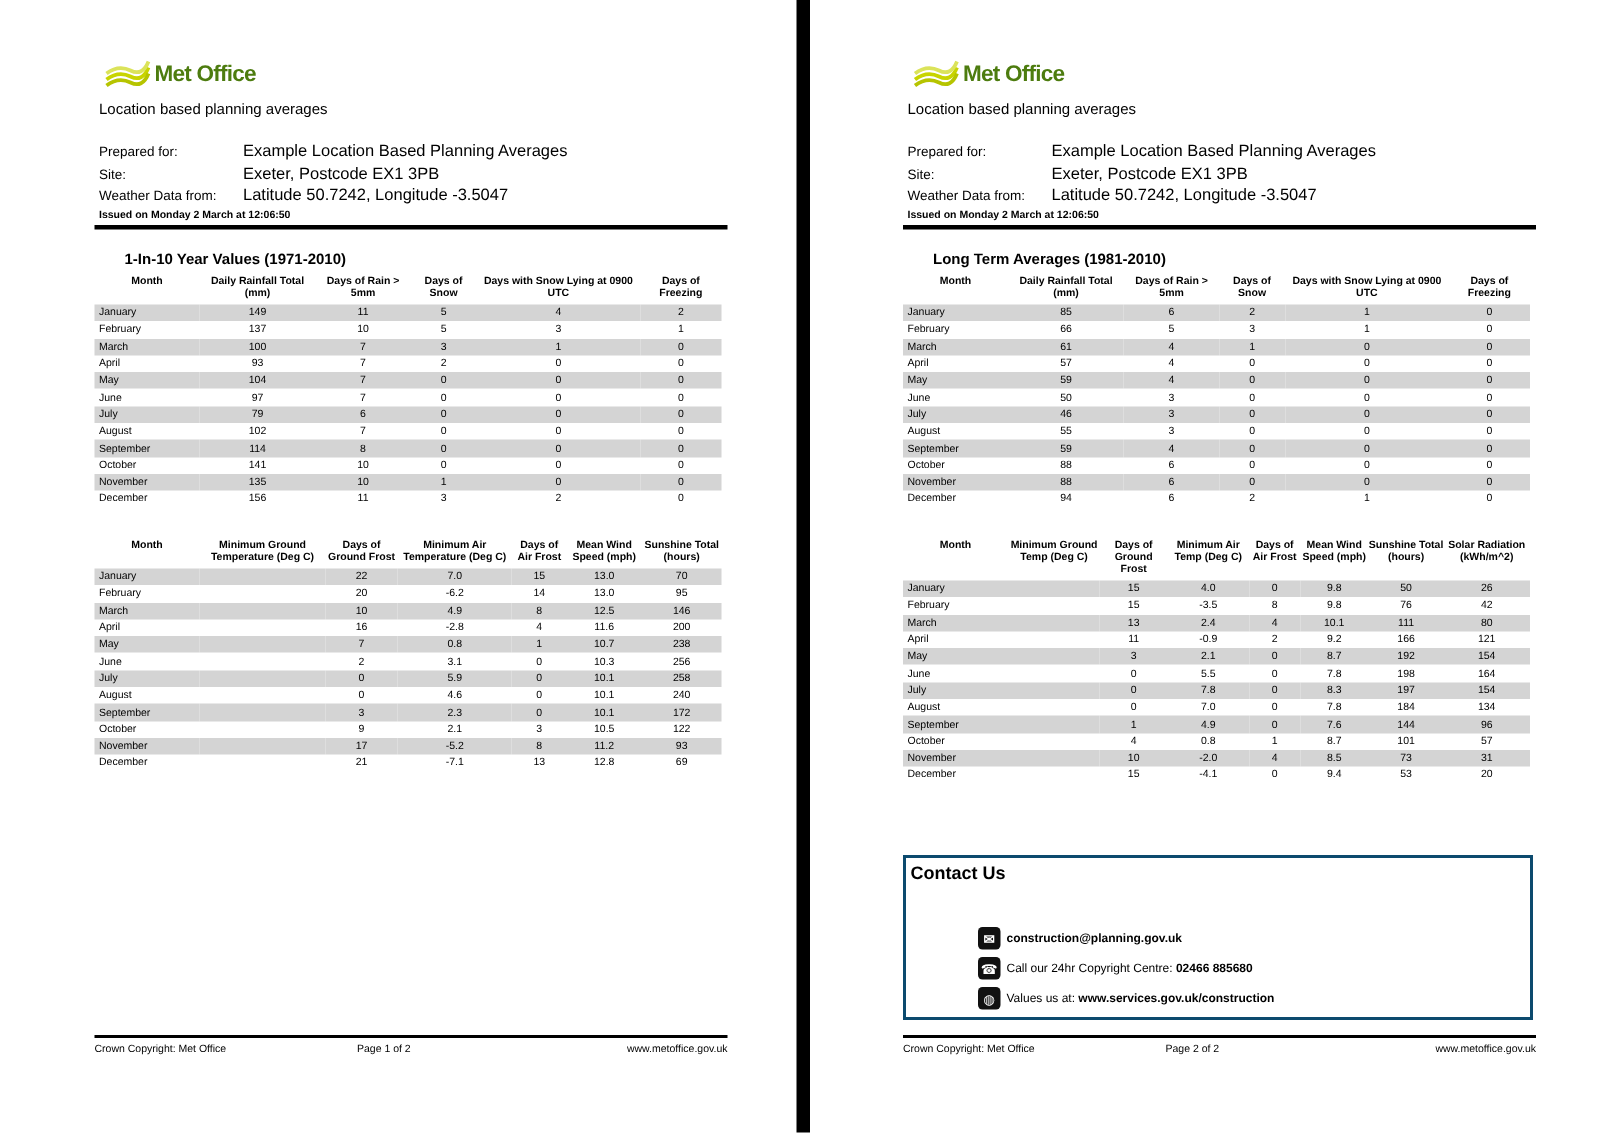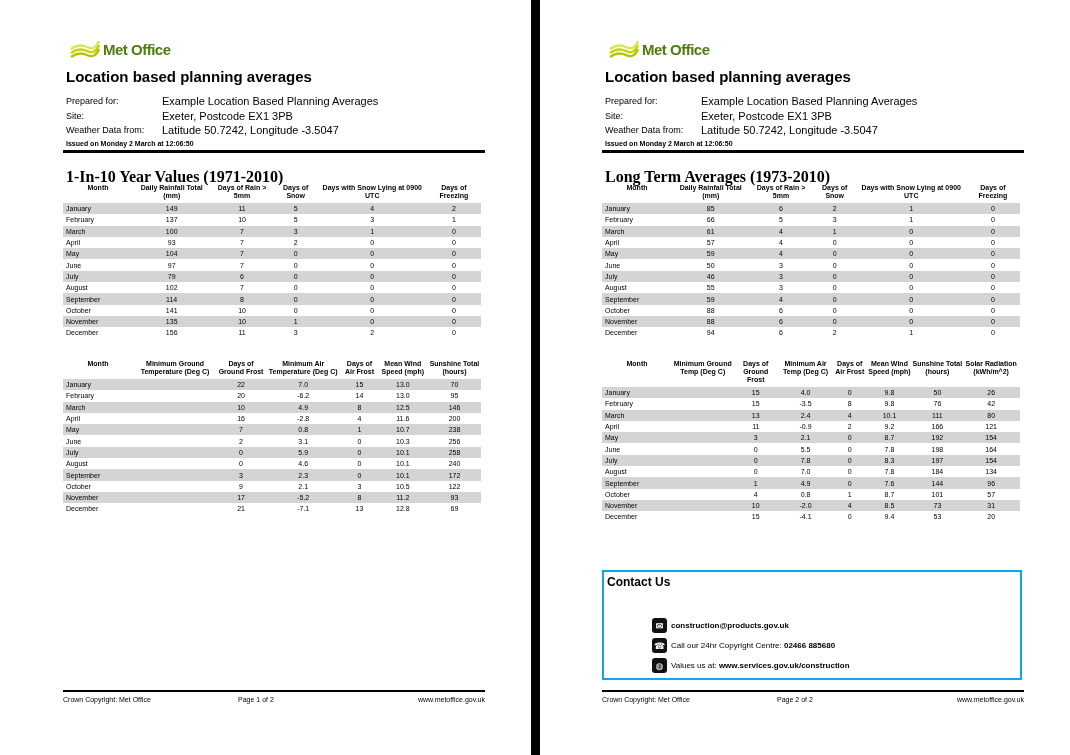--- a/index.html
+++ b/index.html
@@ -4,36 +4,36 @@
 <style>
   html, body { margin:0; padding:0; }
   body { width:1070px; height:755px; background:#ffffff; position:relative; overflow:hidden; font-family:"Liberation Sans", sans-serif; color:#000; }
   .divider { position:absolute; left:531px; top:0; width:9px; height:755px; background:#000; }
   .page { position:absolute; top:0; width:430px; height:755px; }
   .page.p1 { left:63px; }
   .page.p2 { left:602px; }
   .logo { position:absolute; top:38px; left:6px; height:22px; display:flex; align-items:center; }
   .logo svg { width:32px; height:20px; }
   .logo-text { font-size:15px; font-weight:bold; letter-spacing:-0.5px; margin-left:2px; color:#4d7c0f; }
-  .title { position:absolute; top:68px; left:3px; font-size:15px; font-weight:bold; color:#000; }
+  .title { position:absolute; top:68px; left:3px; font-size:10px; font-weight:normal; color:#000; }
   .meta { position:absolute; top:94px; left:3px; font-size:9px; font-weight:normal; }
   .meta-row { display:flex; height:14.5px; align-items:center; }
   .meta-label { width:96px; }
   .meta-value { font-size:11px; }
   .issued { position:absolute; top:140px; left:3px; font-size:7px; font-weight:bold; }
   .rule { position:absolute; top:150px; left:0; width:422px; height:3px; background:#000; }
-  .section-title { position:absolute; top:168px; left:3px; font-size:16px; font-weight:bold;font-family:Liberation Serif, serif; }
+  .section-title { position:absolute; top:168px; left:20px; font-size:10px; font-weight:bold; }
   table.dt { position:absolute; left:0; border-collapse:collapse; font-size:7px; width:418px; }
   table.dt th { font-weight:bold; text-align:center; vertical-align:top; padding:1px 0 3px 0; line-height:8px; font-size:7px; }
   table.dt td { height:11.3px; padding:0; text-align:center; }
   table.dt td.m { text-align:left; padding-left:3px; }
   table.dt tr.shade td { background:#d4d4d4; }
   .t1 { top:183px; }
   .t2 { top:359px; }
-  .contact { position:absolute; top:570px; left:0; width:416px; height:106px; border:2px solid #0ea5e9; }
+  .contact { position:absolute; top:570px; left:0; width:416px; height:106px; border:2px solid #0c4a6e; }
   .contact-title { position:absolute; top:3px; left:3px; font-size:12px; font-weight:bold; }
   .contact-text { position:absolute; top:22px; left:3px; width:410px; font-size:8px; line-height:10px; }
   .contact-row { position:absolute; left:48px; display:flex; align-items:center; font-size:8px; }
   .contact-row .ic { width:15px; height:15px; background:#111; border-radius:3px; color:#fff; font-size:9px; display:flex; align-items:center; justify-content:center; margin-right:4px; }
   .cr1 { top:46px; font-weight:bold; }
   .cr2 { top:66px; }
   .cr3 { top:86px; }
   .bold { font-weight:bold; }
   .foot-rule { position:absolute; top:690px; left:0; width:422px; height:2px; background:#000; }
   .footer { position:absolute; top:696px; left:0; width:422px; font-size:7px; display:flex; }
@@ -333,21 +333,21 @@
         <span class="meta-label">Site:</span>
         <span class="meta-value">Exeter, Postcode EX1 3PB</span>
       </div>
     <div class="meta-row">
         <span class="meta-label">Weather Data from:</span>
         <span class="meta-value">Latitude 50.7242, Longitude -3.5047</span>
       </div>
   </div>
   <div class="issued">Issued on Monday 2 March at 12:06:50</div>
   <div class="rule"></div>
-  <div class="section-title">Long Term Averages (1973-2010)</div>
+  <div class="section-title">Long Term Averages (1981-2010)</div>
   <table class="dt t1">
       <thead>
         <tr>
           <th style="width: 70px;">Month</th>
           <th>Daily Rainfall Total (mm)</th>
           <th>Days of Rain &gt; 5mm</th>
           <th>Days of Snow</th>
           <th>Days with Snow Lying at 0900 UTC</th>
           <th>Days of Freezing</th>
         </tr>
@@ -585,21 +585,21 @@
           <td>53</td>
           <td>20</td>
         </tr>
       </tbody>
     </table>
 
   <div class="contact">
     <div class="contact-title">Contact Us</div>
     <div class="contact-row cr1">
       <span class="ic">✉</span>
-      <span>construction@products.gov.uk</span>
+      <span>construction@planning.gov.uk</span>
     </div>
     <div class="contact-row cr2">
       <span class="ic">☎</span>
       <span>Call our 24hr Copyright Centre: </span>&nbsp;<span class="bold">02466 885680</span>
     </div>
     <div class="contact-row cr3">
       <span class="ic">◍</span>
       <span>Values us at: </span>&nbsp;<span class="bold">www.services.gov.uk/construction</span>
     </div>
   </div>

